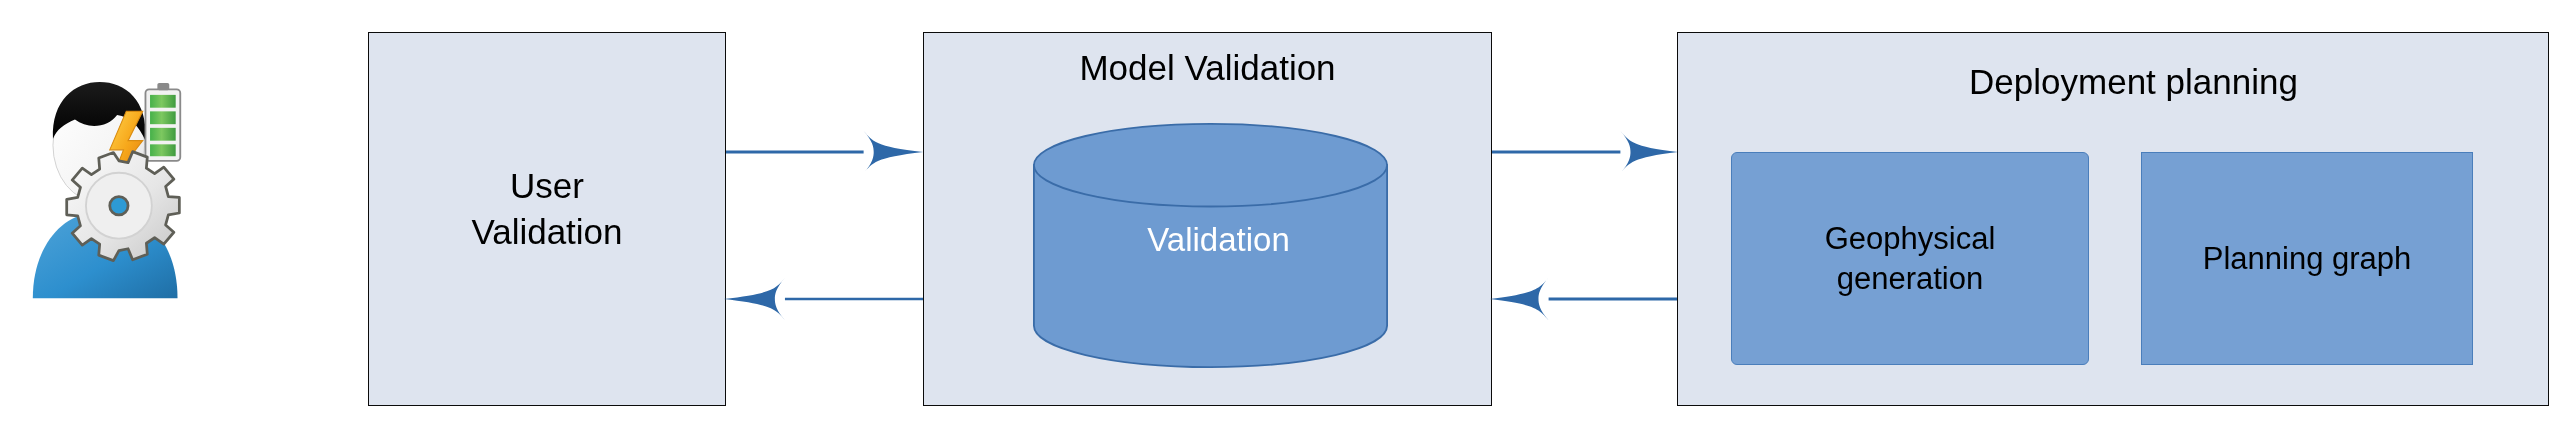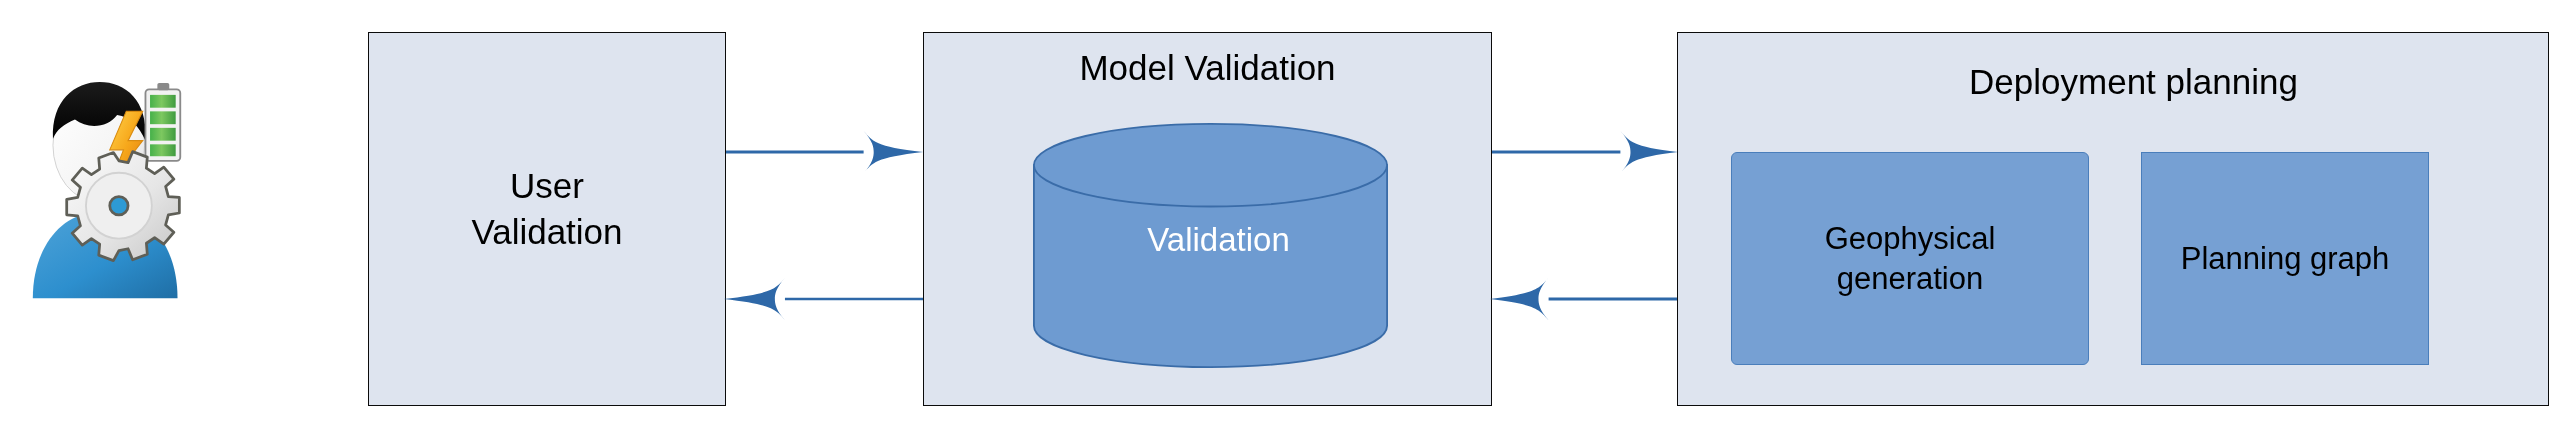--- a/index.html
+++ b/index.html
@@ -92,21 +92,21 @@
     justify-content: center;
     text-align: center;
   }
   .sub-box-label {
     color: #000000;
     font-size: 31px;
     line-height: 40px;
     padding: 0 7.3px;
   }
   #sub-box-0 { left: 53px;  top: 119px; width: 358px; height: 213px; border-radius: 6px; }
-  #sub-box-1 { left: 463px; top: 119px; width: 288px; height: 213px; }
+  #sub-box-1 { left: 463px; top: 119px; width: 332px; height: 213px; }
 
   
   .connector { position: absolute; }
   .connector svg { display: block; }
 
   
   #user-icon { left: 20px; top: 69px; width: 174px; height: 234px; }
   #user-icon svg { display: block; width: 100%; height: 100%; }
 </style>
 </head>

